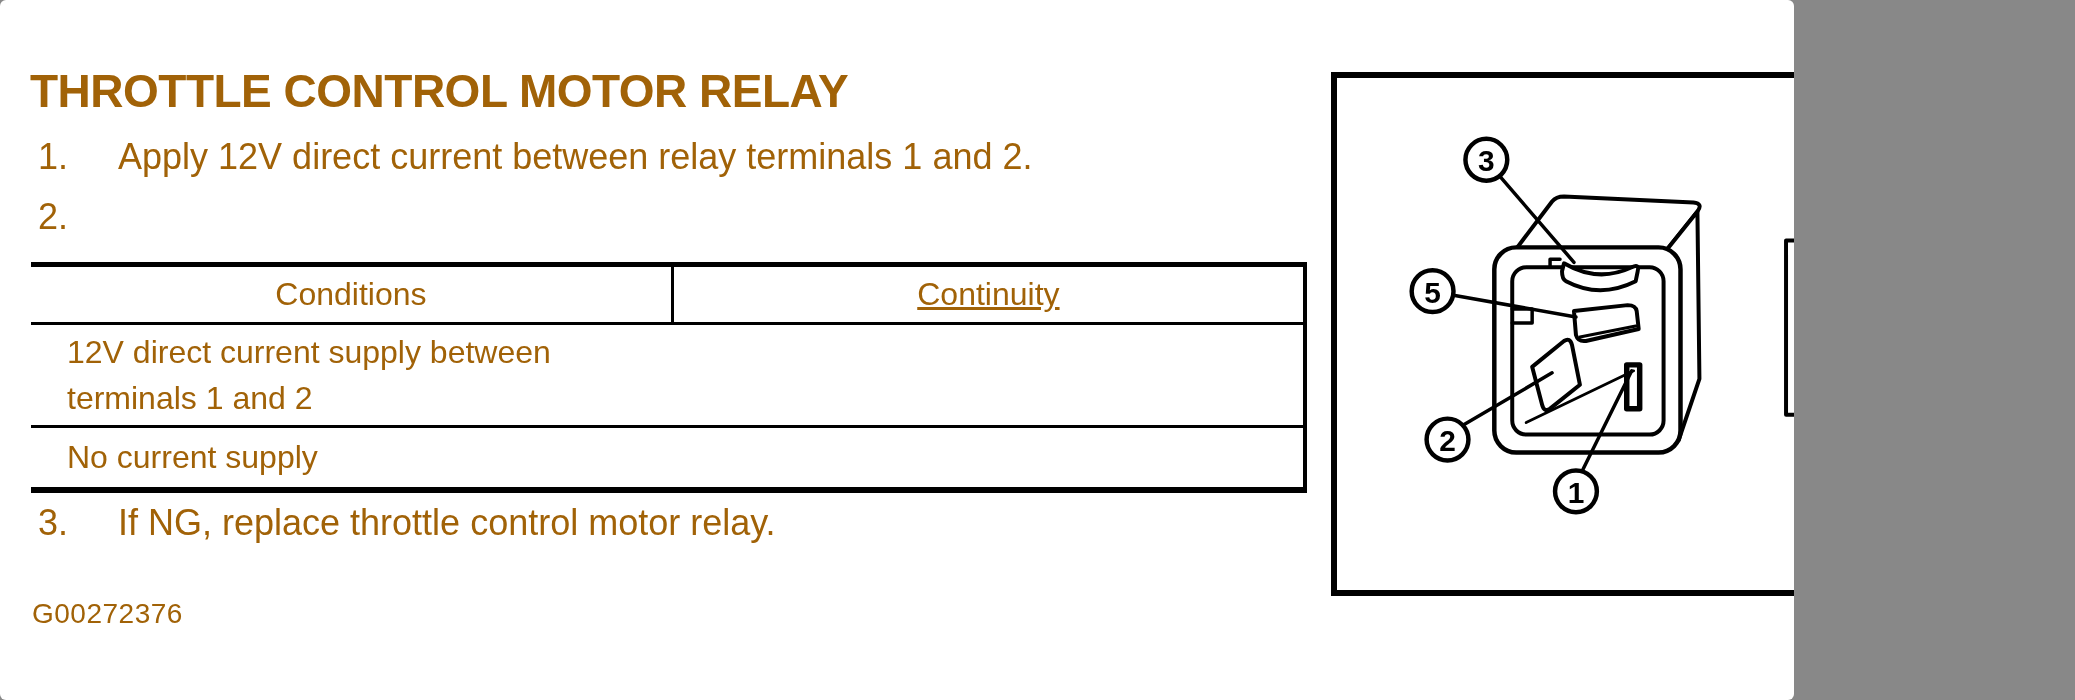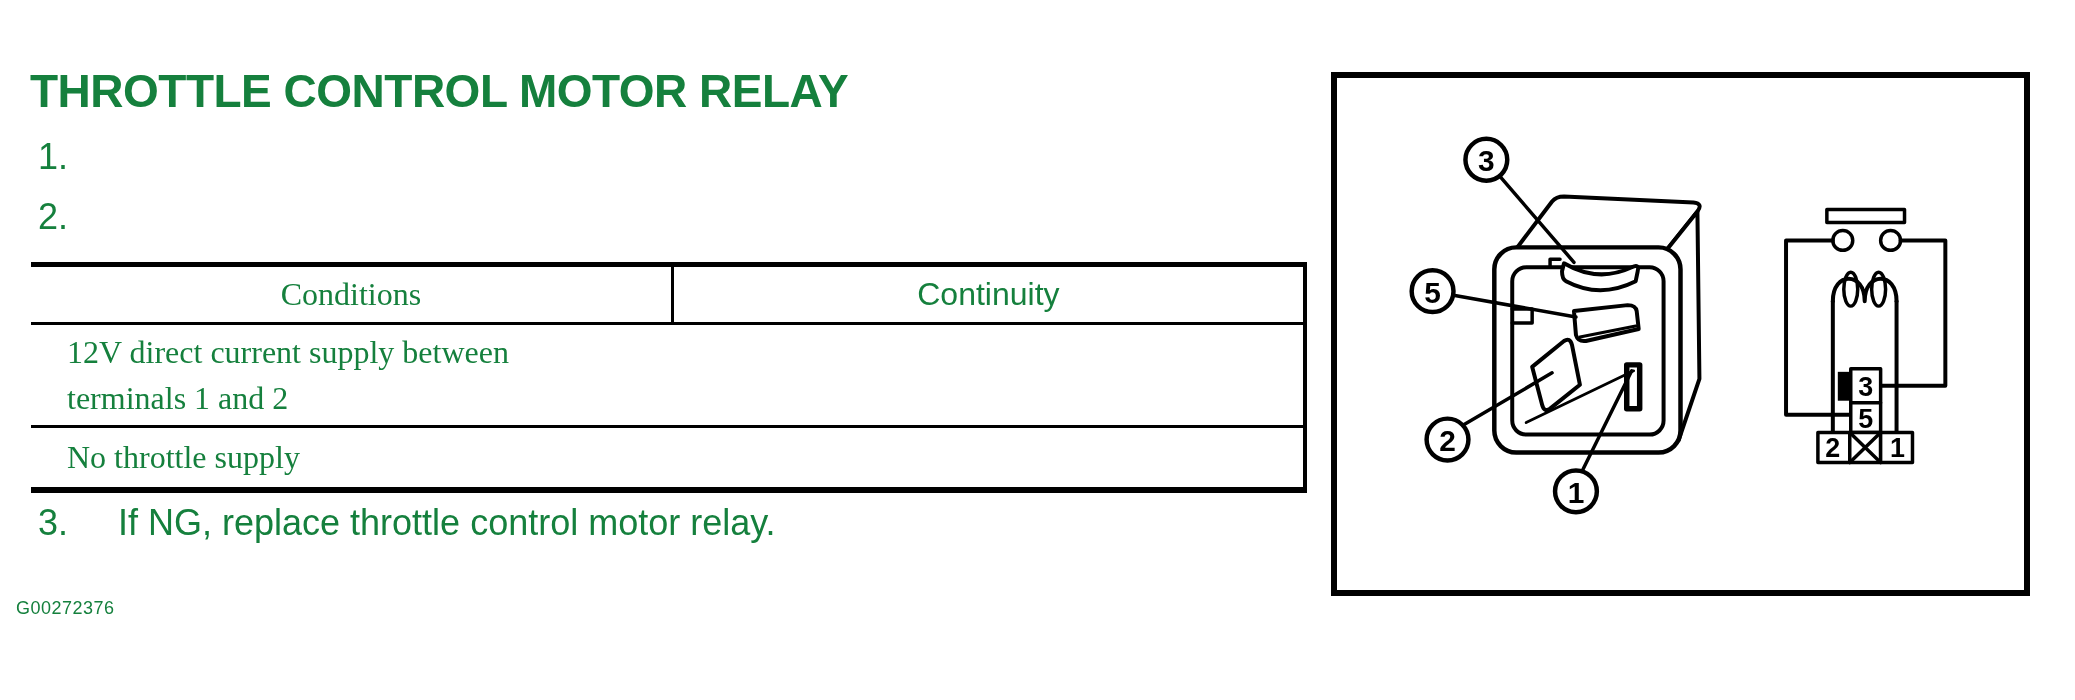--- a/index.html
+++ b/index.html
@@ -1,22 +1,23 @@
 <!DOCTYPE html>
 <html><head>
 <meta charset="utf-8">
 <style>
   html,body{margin:0;padding:0;background:#888;}
   .page{
     position:relative;
-    width:2075px;height:700px;
+    width:1794px;height:700px;
     background:#ffffff;
     font-family:"Liberation Sans", sans-serif;
-    color:#15803d;
+    color:#a16207;
     overflow:hidden;
+    border-radius:6px;
   }
   .title{
     position:absolute;left:30px;top:64px;
     font-size:46px;font-weight:bold;letter-spacing:-0.5px;
     white-space:nowrap;
   }
   .step{
     position:absolute;left:38px;
     display:flex;align-items:flex-start;
     font-size:36px;line-height:1.15;
@@ -31,27 +32,27 @@
     border-top:5px solid #000;
     border-bottom:6px solid #000;
     border-right:4px solid #000;
     box-sizing:border-box;
     font-size:32px;
   }
   .trow{display:flex;align-items:center;}
   .thead{height:55px;border-bottom:3px solid #000;}
   .trow1{height:100px;border-bottom:3px solid #000;}
   .trow2{height:59px;}
-  .cell-l{width:50.3%;box-sizing:border-box;padding-left:36px;font-family:Liberation Serif, serif;}
-  .cell-r{flex:1;border-left:3px solid #000;text-align:center;box-sizing:border-box;align-self:stretch;display:flex;align-items:center;justify-content:center;}
+  .cell-l{width:50.3%;box-sizing:border-box;padding-left:36px;}
+  .cell-r{flex:1;border-left:3px solid #000;text-align:center;box-sizing:border-box;align-self:stretch;display:flex;align-items:center;justify-content:center;text-decoration:underline;}
   .thead .cell-l{text-align:center;padding-left:0;}
   .cond-multiline{line-height:1.45;padding-right:76px;}
   .gcode{
-    position:absolute;left:16px;top:598px;
-    font-size:18px;letter-spacing:0.5px;
+    position:absolute;left:32px;top:598px;
+    font-size:28px;letter-spacing:0.5px;
   }
   .figure-box{
     position:absolute;left:1331px;top:72px;
     width:699px;height:524px;
     border:6px solid #000;
     box-sizing:border-box;
     background:#fff;
   }
   .figure-box svg{display:block;width:100%;height:100%;}
   .ink{stroke:#000;fill:none;stroke-linecap:round;stroke-linejoin:round;}
@@ -60,36 +61,37 @@
 </style>
 </head>
 <body>
 
 <div class="page">
 
   <div class="title">THROTTLE CONTROL MOTOR RELAY</div>
 
   <div class="step step1">
     <span class="num">1.</span>
+    <span>Apply 12V direct current between relay terminals 1 and 2.</span>
   </div>
 
   <div class="step step2">
     <span class="num">2.</span>
   </div>
 
   <div class="ctable">
     <div class="trow thead">
       <div class="cell-l">Conditions</div>
       <div class="cell-r">Continuity</div>
     </div>
     <div class="trow trow1">
       <div class="cell-l cond-multiline">12V direct current supply between terminals 1 and 2</div>
     </div>
     <div class="trow trow2">
-      <div class="cell-l">No throttle supply</div>
+      <div class="cell-l">No current supply</div>
     </div>
   </div>
 
   <div class="step step3">
     <span class="num">3.</span>
     <span>If NG, replace throttle control motor relay.</span>
   </div>
 
   <div class="gcode">G00272376</div>
 

